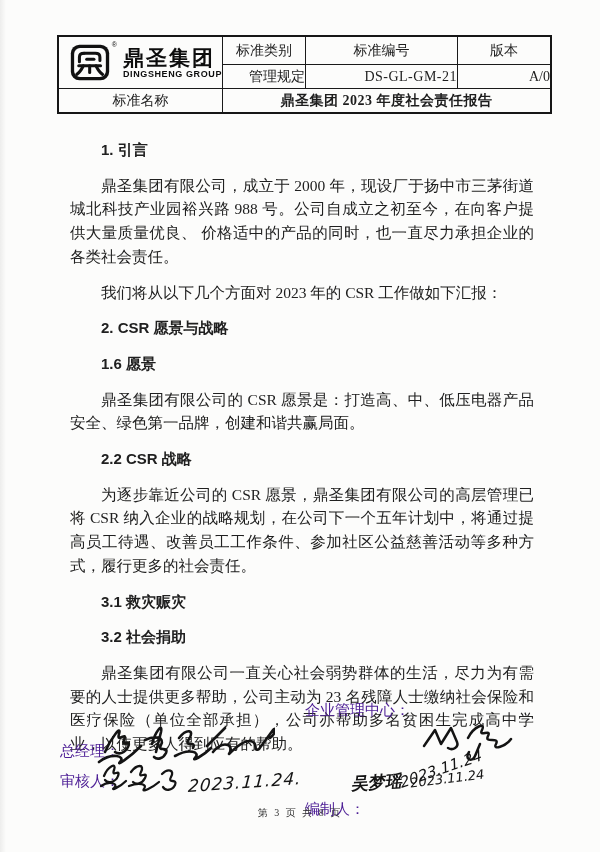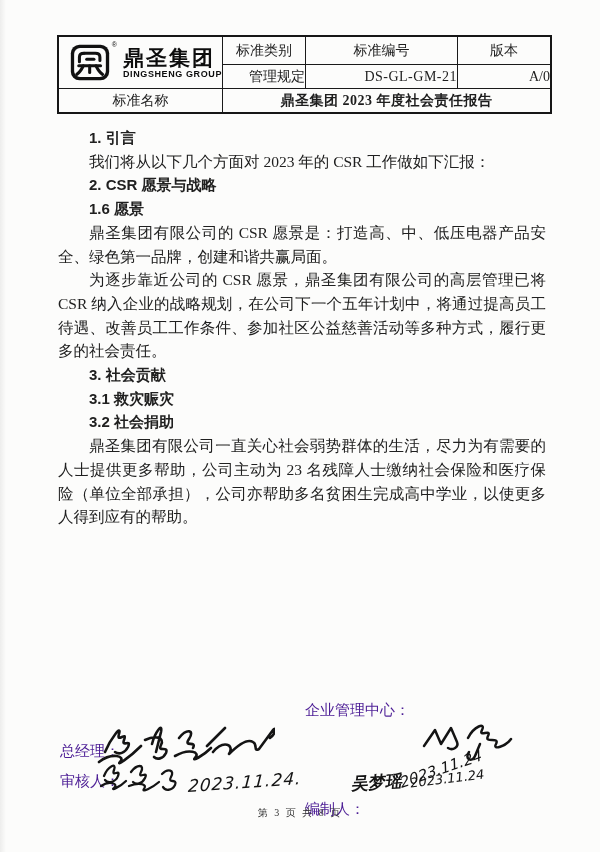--- a/index.html
+++ b/index.html
@@ -25,21 +25,21 @@
   .reg{position:absolute;top:-3px;right:-7px;font-size:7px;font-family:"Liberation Sans",sans-serif;color:#111;}
   .logo-text{display:flex;flex-direction:column;align-items:flex-start;line-height:1;}
   .logo-cn{font-family:"Liberation Sans","DejaVu Sans",sans-serif;font-weight:bold;
     font-size:21px;letter-spacing:2px;color:#0d0d0d;white-space:nowrap;}
   .logo-en{font-family:"Liberation Sans","DejaVu Sans",sans-serif;font-weight:bold;
     font-size:9px;letter-spacing:.6px;color:#0d0d0d;margin-top:2px;white-space:nowrap;}
 
   
   .body-text{position:absolute;left:58px;top:126px;width:488px;font-size:15.5px;
     line-height:23.7px;text-align:justify;color:#202020;}
-  .body-text p{margin:0;text-indent:31px;}
+  .body-text p{margin:12px;text-indent:31px;}
   .body-text p.h{font-family:"Liberation Sans","DejaVu Sans",sans-serif;font-weight:bold;
     font-size:15px;text-align:left;}
 
   
   .sig-label{position:absolute;font-size:15px;color:#4c1d95;white-space:nowrap;}
   .sig-svg{position:absolute;}
   .sig-svg path{fill:none;stroke:#141414;stroke-linecap:round;stroke-linejoin:round;}
   .hand{position:absolute;font-family:"DejaVu Sans",sans-serif;color:#141414;white-space:nowrap;}
   .hand-name{position:absolute;font-weight:bold;color:#141414;white-space:nowrap;}
 
@@ -90,26 +90,27 @@
     </tr>
     <tr class="r3">
       <td>标准名称</td>
       <td colspan="3" class="std-title">鼎圣集团 2023 年度社会责任报告</td>
     </tr>
   </tbody>
     </table>
 
   <div class="body-text">
     <p class="h">1. 引言</p>
+    <p class="p">鼎圣集团有限公司，成立于 2000 年，现设厂于扬中市三茅街道城北科技产业园裕兴路 988 号。公司自成立之初至今，在向客户提供大量质量优良、 价格适中的产品的同时，也一直尽力承担企业的各类社会责任。</p>
     <p class="p">我们将从以下几个方面对 2023 年的 CSR 工作做如下汇报：</p>
     <p class="h">2. CSR 愿景与战略</p>
     <p class="h">1.6 愿景</p>
     <p class="p">鼎圣集团有限公司的 CSR 愿景是：打造高、中、低压电器产品安全、绿色第一品牌，创建和谐共赢局面。</p>
+    <p class="h">2.2 CSR 战略</p>
     <p class="p">为逐步靠近公司的 CSR 愿景，鼎圣集团有限公司的高层管理已将 CSR 纳入企业的战略规划，在公司下一个五年计划中，将通过提高员工待遇、改善员工工作条件、参加社区公益慈善活动等多种方式，履行更多的社会责任。</p>
-    <p class="h">3. 社会贡献</p>
     <p class="h">3.1 救灾赈灾</p>
     <p class="h">3.2 社会捐助</p>
     <p class="p">鼎圣集团有限公司一直关心社会弱势群体的生活，尽力为有需要的人士提供更多帮助，公司主动为 23 名残障人士缴纳社会保险和医疗保险（单位全部承担），公司亦帮助多名贫困生完成高中学业，以使更多人得到应有的帮助。</p>
   </div>
 
   <span class="sig-label" style="left:60px;top:742px;">总经理：</span>
   <svg class="sig-svg" style="left:95px;top:714px;" width="180" height="56" viewBox="0 0 180 56">
     <g stroke-width="2.6">
       <path d="M10 38 C16 24 27 10 24 20 C21 30 33 16 29 26 C26 34 37 24 33 33 C30 39 24 41 20 38"></path>
       <path d="M4 48 C17 38 31 42 25 48 C21 52 33 45 46 32"></path>

